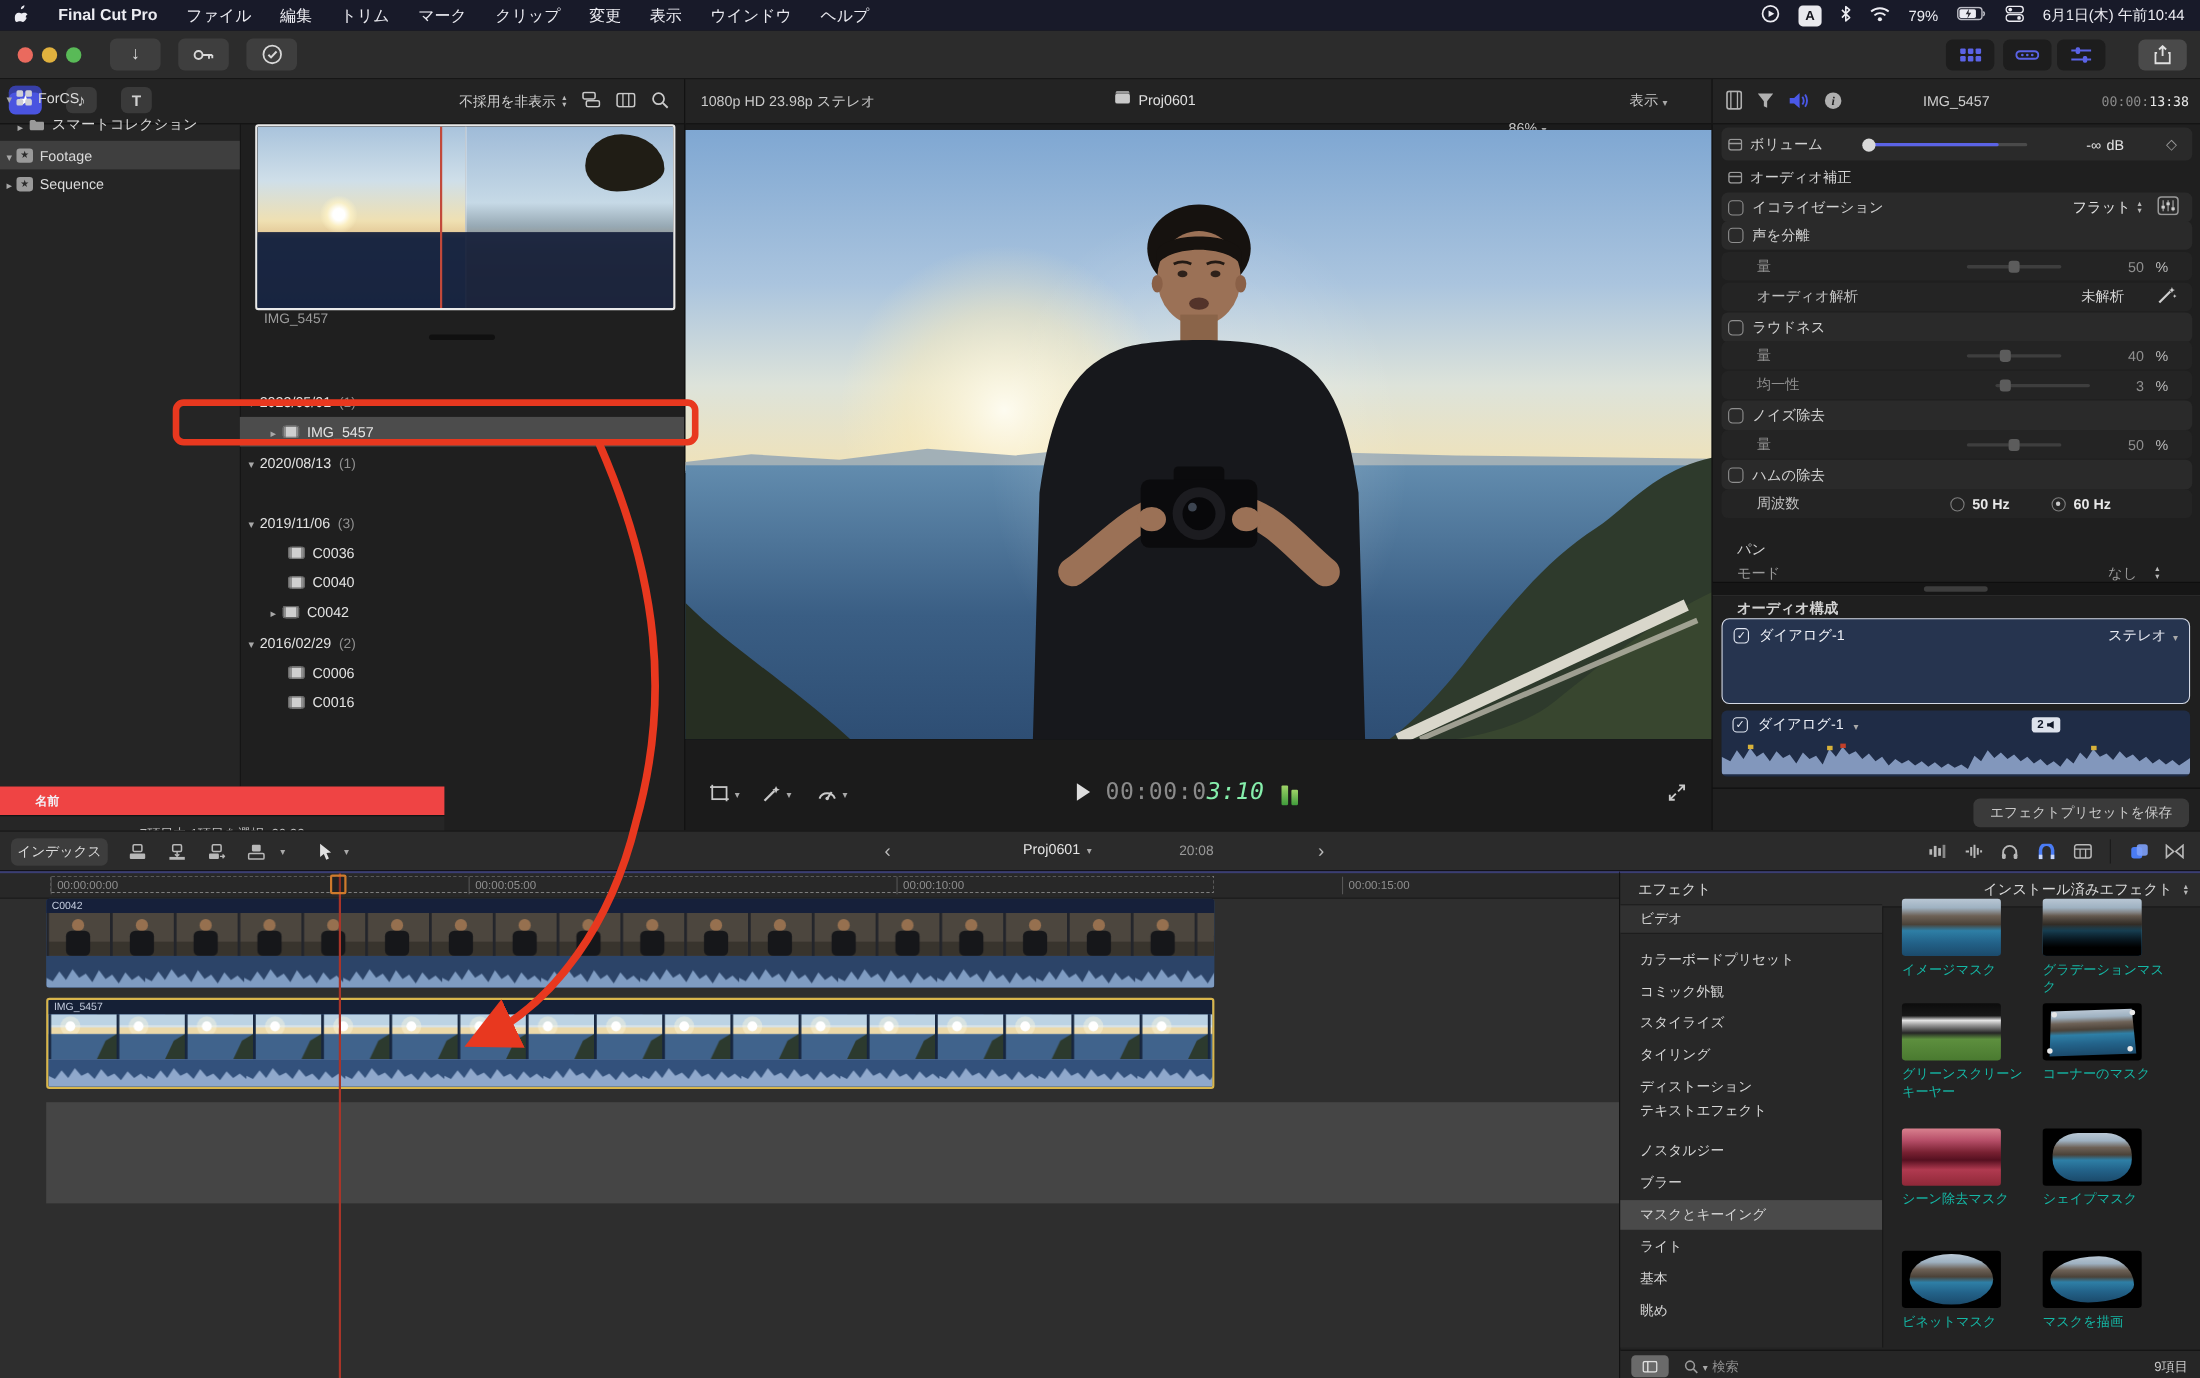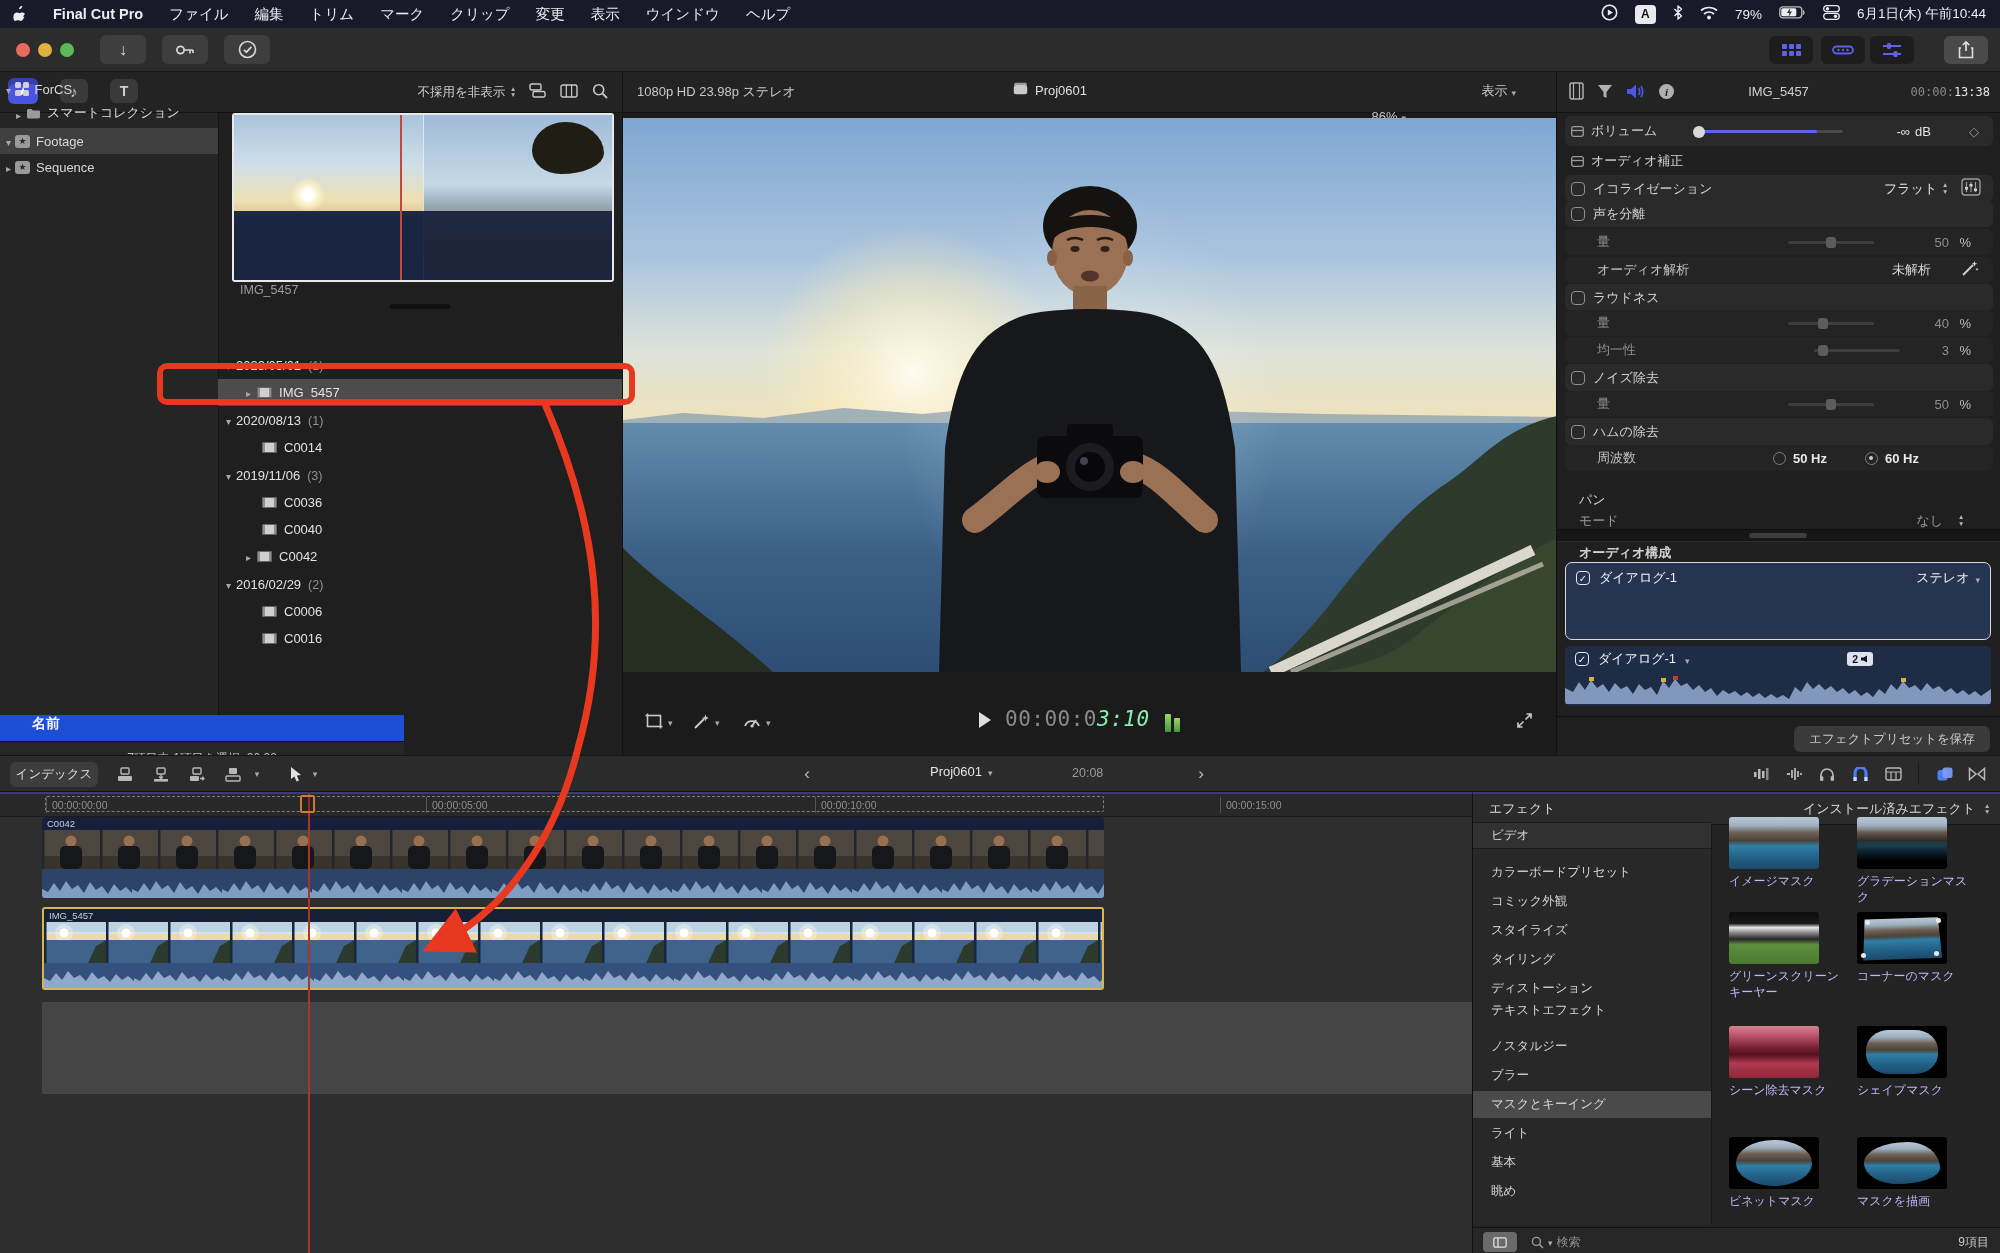--- a/index.html
+++ b/index.html
@@ -37,21 +37,21 @@
   .disc-closed::before{content:"▸";color:#a8a8a8;font-size:10px;}
   .libicon{display:inline-grid;grid-template-columns:6px 6px;gap:1.5px;margin:0 6px 0 4px;}
   .libicon i{width:6px;height:6px;background:#cfcfd6;border-radius:1.5px;}
   .stariq{width:15px;height:13px;border-radius:3px;background:#9a9a9a;color:#2a2a2a;font-size:9px;display:flex;align-items:center;justify-content:center;margin:0 6px 0 4px;}
   .brow{position:absolute;left:218px;width:404px;height:27px;display:flex;align-items:center;font-size:13px;color:#e2e2e2;}
   .brow.sel{background:#4c4c4c;}
   .brow .cnt{color:#909090;margin-left:7px;font-size:12.5px;}
   .film{width:15px;height:11px;border-radius:2px;flex:none;
         background:linear-gradient(90deg,#8f8f8f 0 3px,#cfcfcf 3px 12px,#8f8f8f 12px 15px);
         box-shadow:inset 0 0 0 1px #646464;margin-right:7px;}
-  #namebar{left:218px;top:244px;width:404px;height:26px;background:#1d4ed8;display:flex;font-size:14px;color:#f2f2f8;}
+  #namebar{left:218px;top:244px;width:404px;height:26px;background:#ef4444;display:flex;align-items:center;font-size:11px;color:#f2f2f8;}
   #bstatus{left:218px;top:651px;width:404px;height:32px;background:#262626;border-top:1px solid #131313;display:flex;align-items:center;justify-content:center;font-size:12px;color:#bdbdbd;}
 
   
   #preview{left:232px;top:41px;width:378px;height:165px;border:2px solid #e9e9e9;border-radius:3px;overflow:hidden;background:#000;}
   .pv-l{position:absolute;left:0;top:0;width:50%;height:100%;background:linear-gradient(180deg,#a9c3dc 0%,#cfdfe9 30%,#efe0b2 52%,#e6cd9c 58%,#54789e 62%,#3a5c84 100%);}
   .pv-r{position:absolute;left:50%;top:0;width:50%;height:100%;background:linear-gradient(180deg,#9fbbd8 0%,#c6d9e6 42%,#97a9b4 55%,#8a7354 72%,#6e5a40 100%);}
   .pv-sun{position:absolute;left:30%;top:38%;width:34px;height:34px;border-radius:50%;
           background:radial-gradient(circle,#ffffff 0 22%,rgba(255,244,200,.75) 45%,rgba(255,244,200,0) 72%);}
   .pv-tree{position:absolute;right:4%;top:4%;width:72px;height:52px;background:#201d15;border-radius:46% 54% 60% 40%/55% 60% 40% 45%;}
   .pv-sel{position:absolute;left:0;bottom:0;width:100%;height:42%;background:rgba(22,33,59,.94);}
@@ -105,21 +105,21 @@
   
   #effects{left:1472px;top:792px;width:528px;height:461px;background:#232323;border-left:1px solid #0f0f0f;border-top:2px solid #3a3d74;box-sizing:border-box;}
   #efxhead{position:absolute;left:0;top:0;width:528px;height:30px;background:#2b2b2b;border-bottom:1px solid #151515;display:flex;align-items:center;font-size:13px;color:#d8d8d8;}
   #efxlist{position:absolute;left:0;top:30px;width:238px;height:401px;background:#282828;border-right:1px solid #181818;}
   .erow{position:absolute;left:0;width:238px;height:27px;display:flex;align-items:center;padding-left:18px;box-sizing:border-box;font-size:12.5px;color:#d6d6d6;}
   .erow.sec{background:#313131;border-bottom:1px solid #1c1c1c;border-top:1px solid #1c1c1c;}
   .erow.sel{background:#4a4a4a;}
   .tile{position:absolute;width:122px;}
   .thumb{width:90px;height:52px;border-radius:3px;position:relative;overflow:hidden;background:#000;}
   .efx-img{background:linear-gradient(180deg,#b9c7d4 0%,#9eb1c1 16%,#6e6257 30%,#4b4238 45%,#2e7fa6 56%,#23638a 76%,#1b4a6b 100%);}
-  .tlabel{margin-top:5px;font-size:12px;line-height:1.3;color:#c4b5fd;}
+  .tlabel{margin-top:5px;font-size:12px;line-height:1.3;color:#14b8a6;}
   #efxbottom{position:absolute;left:0;top:433px;width:528px;height:28px;background:#262626;border-top:1px solid #121212;display:flex;align-items:center;font-size:12px;}
   .corner-dot{position:absolute;width:5px;height:5px;border-radius:50%;background:#e8e8e8;}
 
   
   #annot{left:0;top:0;width:2000px;height:1253px;pointer-events:none;}
 </style>
 </head>
 <body>
 
 <div id="app">
@@ -347,24 +347,20 @@
     </div>
     <div class="brow sel" style="top:307px;">
       <span class="disc-closed" style="margin-left:28px;margin-right:6px;"></span>
       <span class="film"></span>
       <span>IMG_5457</span>
     </div>
     <div class="brow" style="top:335px;">
       <span class="disc-open" style="margin-left:8px;margin-right:5px;"></span>
       <span>2020/08/13</span>
         <span class="cnt">(1)</span>
-    </div>
-    <div class="brow" style="top:362px;">
-      <span class="film" style="margin-left:44px;"></span>
-      <span>C0014</span>
     </div>
     <div class="brow" style="top:390px;">
       <span class="disc-open" style="margin-left:8px;margin-right:5px;"></span>
       <span>2019/11/06</span>
         <span class="cnt">(3)</span>
     </div>
     <div class="brow" style="top:417px;">
       <span class="film" style="margin-left:44px;"></span>
       <span>C0036</span>
     </div>

